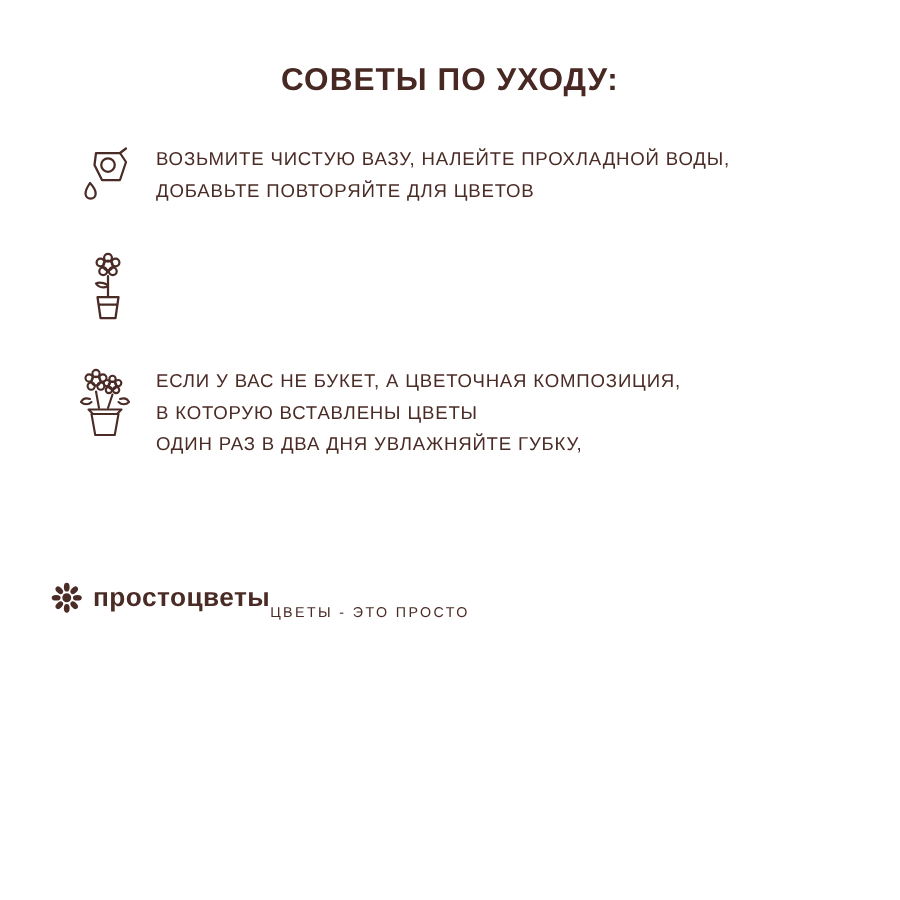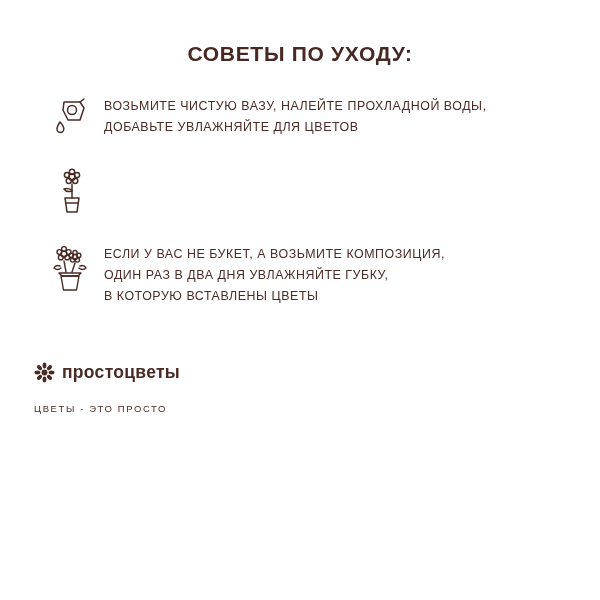--- a/index.html
+++ b/index.html
@@ -58,22 +58,22 @@
     letter-spacing: 0.55px;
     color: #4a2b25;
     font-weight: 500;
   }
   .tip-text div {
     white-space: nowrap;
   }
   .footer {
     margin-top: auto;
     display: flex;
-    flex-direction: column;
-    align-items: flex-start;
+    flex-direction: row;
+    align-items: center;
     padding-bottom: 24px;
   }
   .brand-row {
     display: flex;
     align-items: center;
     gap: 7px;
   }
   .brand-name {
     font-size: 17.5px;
     font-weight: bold;
@@ -102,21 +102,21 @@
       <div class="tip-icon">
         <svg width="44" height="46" viewBox="0 0 44 46" fill="none" stroke="#4a2b25" stroke-width="1.5" stroke-linecap="round" stroke-linejoin="round">
           <path d="M14 8 L30 8 L34 14 L30 26 L18 26 L13 16 Z"></path>
           <path d="M30 8 L34 5"></path>
           <circle cx="22" cy="16" r="4.5"></circle>
           <path d="M10 28 C8 31, 7 33, 7 35 a3.4 3.4 0 0 0 6.8 0 c0-2 -1-4 -3.8-7 Z"></path>
         </svg>
       </div>
       <div class="tip-text">
         <div>ВОЗЬМИТЕ ЧИСТУЮ ВАЗУ, НАЛЕЙТЕ ПРОХЛАДНОЙ ВОДЫ,</div>
-        <div>ДОБАВЬТЕ УВЛАЖНЯЙТЕ ДЛЯ ЦВЕТОВ</div>
+        <div>ДОБАВЬТЕ ПОВТОРЯЙТЕ ДЛЯ ЦВЕТОВ</div>
       </div>
     </div>
 
 
     <div class="tip">
       <div class="tip-icon">
         <svg width="44" height="52" viewBox="0 0 44 52" fill="none" stroke="#4a2b25" stroke-width="1.5" stroke-linecap="round" stroke-linejoin="round">
           <circle cx="22" cy="9" r="3.2"></circle>
           <circle cx="22" cy="3.8" r="2.6"></circle>
           <circle cx="17" cy="7" r="2.6"></circle>
@@ -149,23 +149,23 @@
           <circle cx="29.4" cy="18" r="2.1"></circle>
           <path d="M16 19 L18 30"></path>
           <path d="M27 21 L24 30"></path>
           <path d="M12 24 C9 23, 7 24, 6 26 c2 2, 5 2, 7 0"></path>
           <path d="M32 24 C35 23, 37 24, 38 26 c-2 2, -5 2, -7 0"></path>
           <path d="M11 31 L33 31 L30 34 L14 34 Z"></path>
           <path d="M13 34 L31 34 L28.5 48 L15.5 48 Z"></path>
         </svg>
       </div>
       <div class="tip-text">
-        <div>ЕСЛИ У ВАС НЕ БУКЕТ, А ВОЗЬМИТЕ КОМПОЗИЦИЯ,</div>
+        <div>ЕСЛИ У ВАС НЕ БУКЕТ, А ЦВЕТОЧНАЯ КОМПОЗИЦИЯ,</div>
+        <div>В КОТОРУЮ ВСТАВЛЕНЫ ЦВЕТЫ</div>
         <div>ОДИН РАЗ В ДВА ДНЯ УВЛАЖНЯЙТЕ ГУБКУ,</div>
-        <div>В КОТОРУЮ ВСТАВЛЕНЫ ЦВЕТЫ</div>
       </div>
     </div>
 
   </div>
 
   <div class="footer">
     <div class="brand-row">
       <span>
         <svg width="21" height="21" viewBox="0 0 22 22" fill="#4a2b25">
           <circle cx="11" cy="11" r="3.1"></circle>

